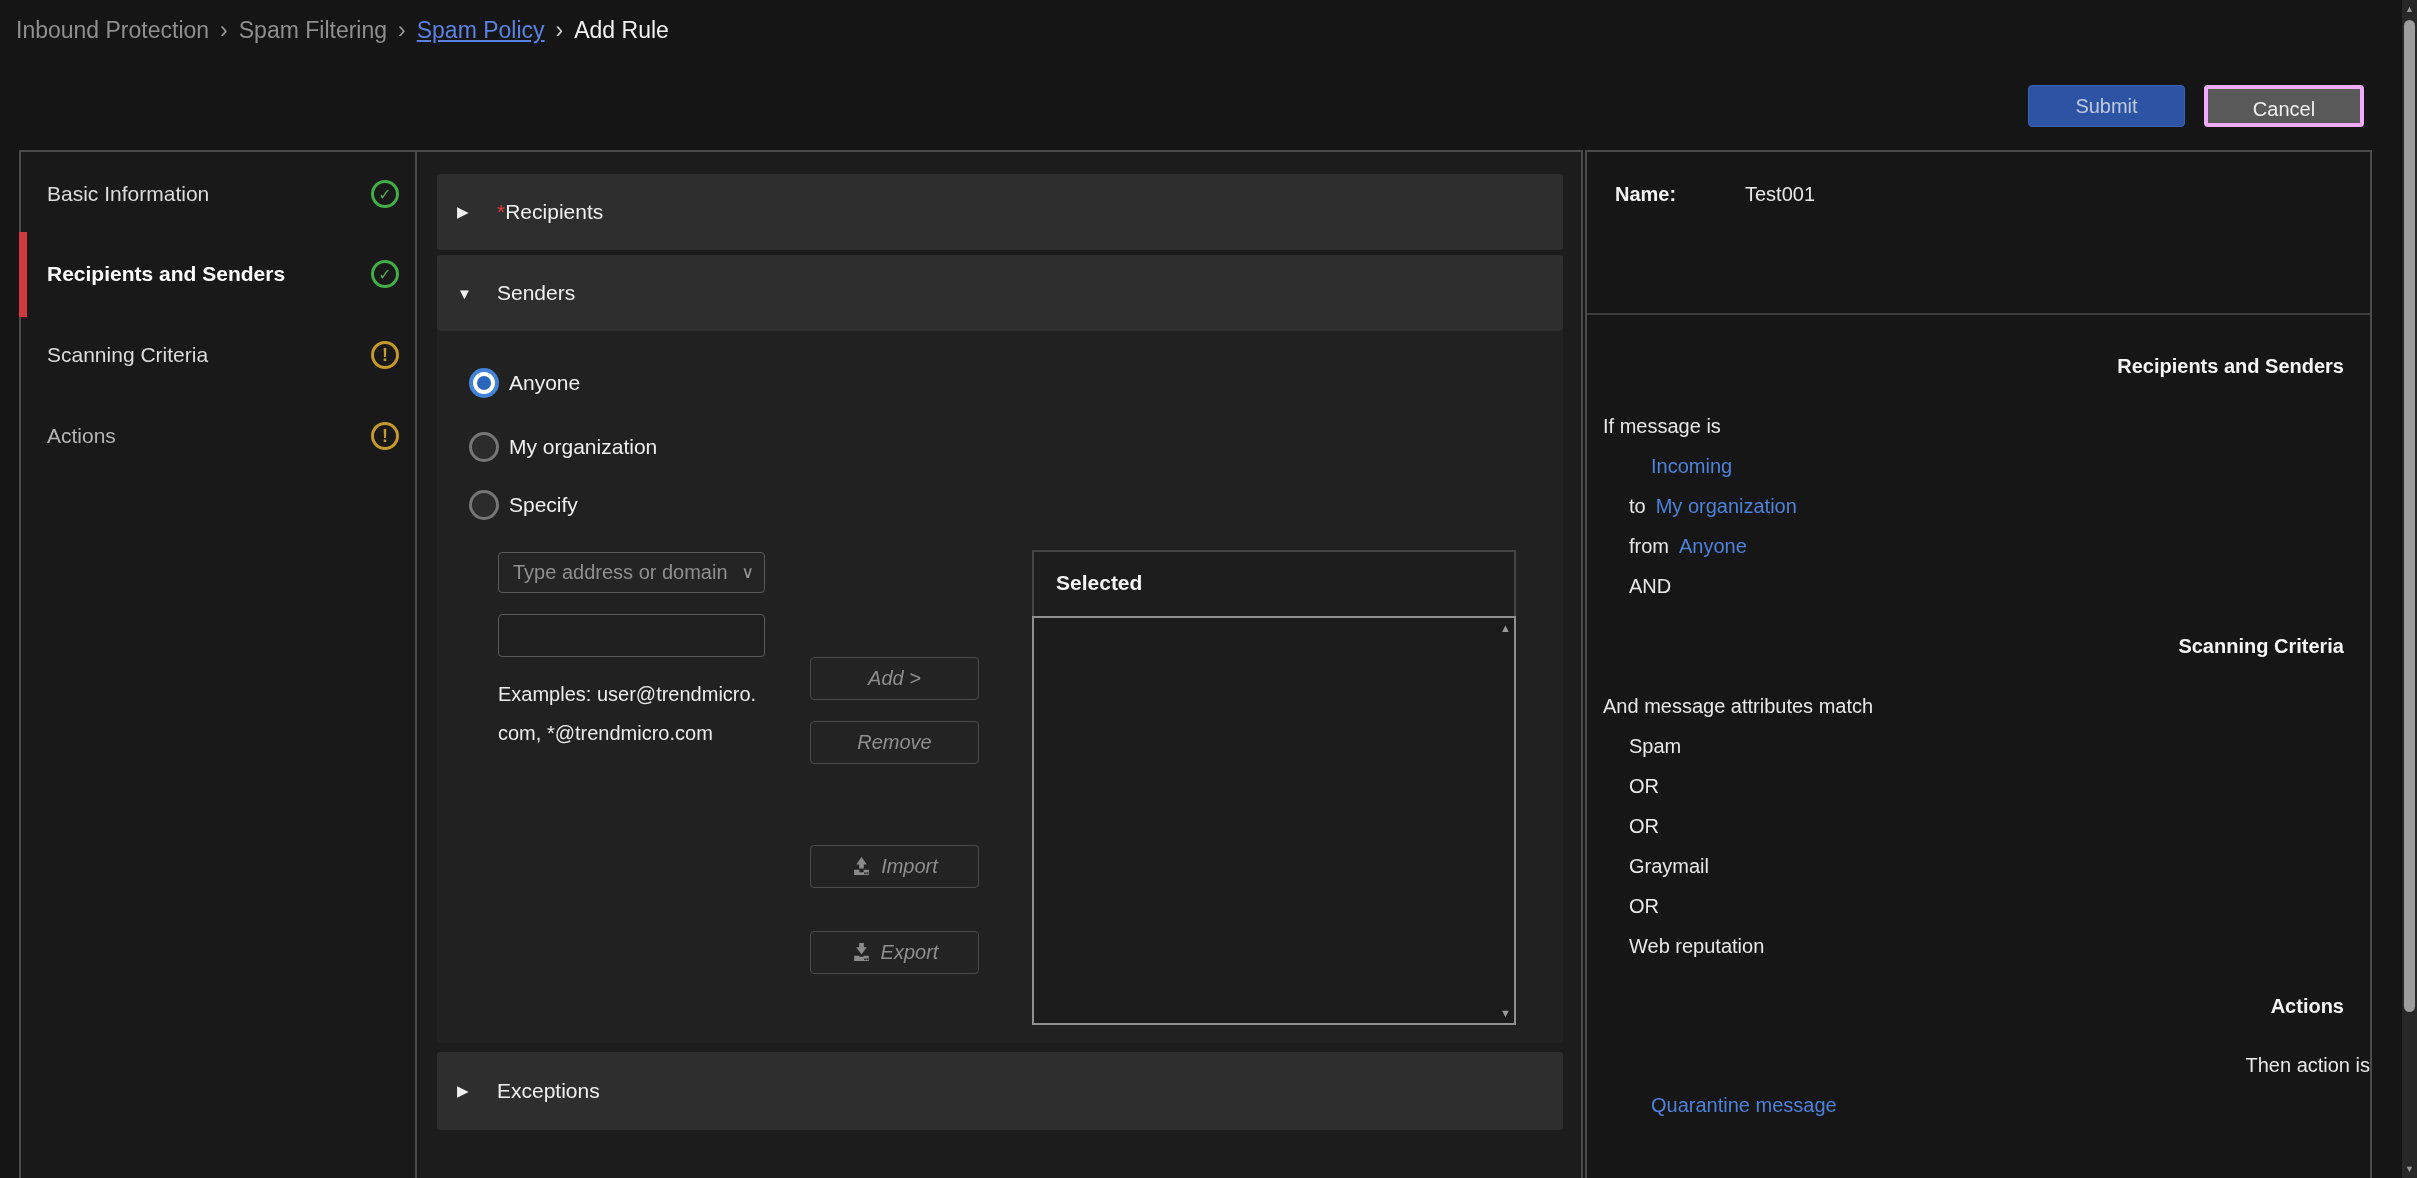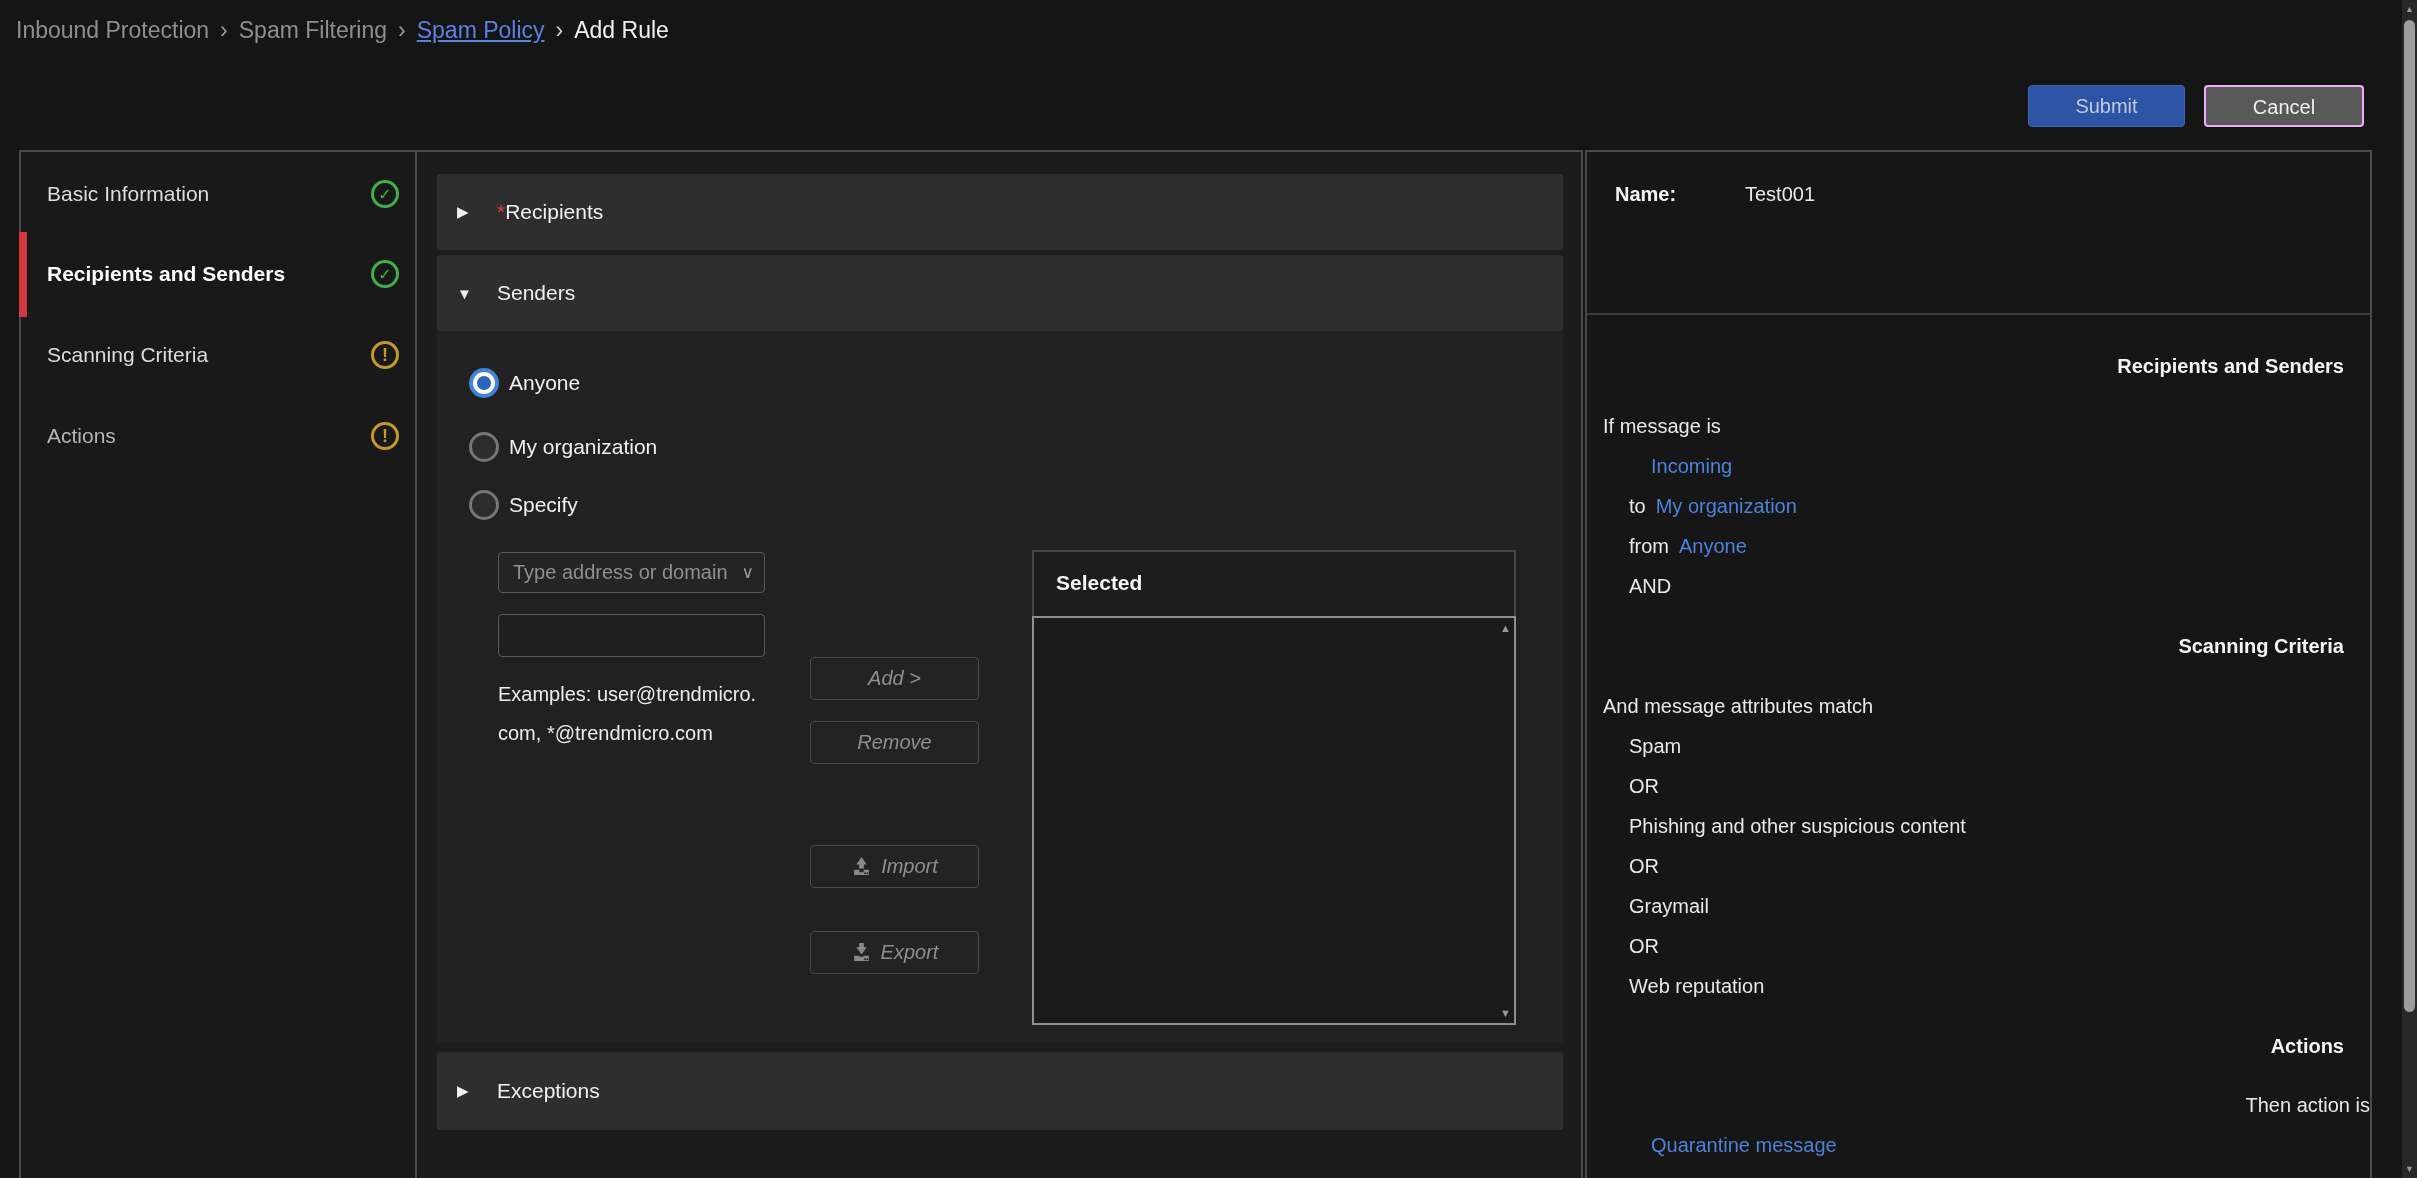--- a/index.html
+++ b/index.html
@@ -13,21 +13,21 @@
   .abs { position: absolute; }
 
   
   .breadcrumb { left: 16px; top: 14px; height: 32px; line-height: 32px; font-size: 23px; color: #8f8f8f; }
   .crumb-sep { margin: 0 11px; color: #9a9a9a; }
   .crumb-link { color: #5b82e0; cursor: pointer; text-decoration: underline; }
   .crumb-current { color: #f2f2f2; }
 
   .btn-top { top: 85px; height: 42px; border-radius: 4px; font-size: 20px; text-align: center; line-height: 40px; cursor: pointer; }
   .btn-submit { left: 2028px; width: 157px; background: #2d54a4; border: 1px solid #3a62b2; color: #c0cadf; }
-  .btn-cancel { left: 2204px; width: 160px; background: #595959; border: 2px solid #f0abfc; color: #efefef; }
+  .btn-cancel { left: 2204px; width: 160px; background: #595959; border: 4px solid #f0abfc; color: #efefef; }
 
   
   .panel-main { left: 19px; top: 150px; width: 1564px; bottom: -4px; border: 2px solid #4a4a4a; background: #191919; }
   .sidebar { position: absolute; left: 0; top: 0; bottom: 0; width: 396px; border-right: 2px solid #4a4a4a; background: #191919; }
   .side-item { position: absolute; left: 0; right: 0; height: 44px; display: flex; align-items: center; padding: 0 16px 0 26px; font-size: 21px; color: #dcdcdc; cursor: pointer; }
   .side-item .lbl { flex: 1; }
   .side-item.active .lbl { color: #ffffff; font-weight: bold; }
   .side-item.dim .lbl { color: #b5b5b5; }
   .active-bar { position: absolute; left: -2px; width: 8px; background: #d03940; }
   .ic-circle { width: 28px; height: 28px; border-radius: 50%; display: flex; align-items: center; justify-content: center; font-weight: bold; flex: 0 0 28px; }
@@ -209,21 +209,20 @@
     <div class="sum-line ind1 mt20">If message is</div>
     <div class="sum-line ind3"><span class="sum-link">Incoming</span></div>
     <div class="sum-line ind2"><span class="gap-r">to</span><span class="sum-link">My organization</span></div>
     <div class="sum-line ind2"><span class="gap-r">from</span><span class="sum-link">Anyone</span></div>
     <div class="sum-line ind2">AND</div>
 
     <div class="sum-line sum-heading mt20">Scanning Criteria</div>
     <div class="sum-line ind1 mt20">And message attributes match</div>
     <div class="sum-line ind2">Spam</div>
     <div class="sum-line ind2">OR</div>
-    <div class="sum-line ind2">Phishing and other suspicious content</div>
     <div class="sum-line ind2">OR</div>
     <div class="sum-line ind2">Graymail</div>
     <div class="sum-line ind2">OR</div>
     <div class="sum-line ind2">Web reputation</div>
 
     <div class="sum-line sum-heading mt20">Actions</div>
     <div class="sum-line ind1" style="margin-top:19px;text-align:right;">Then action is</div>
     <div class="sum-line ind3"><span class="sum-link">Quarantine message</span></div>
   </div>
 </div>

